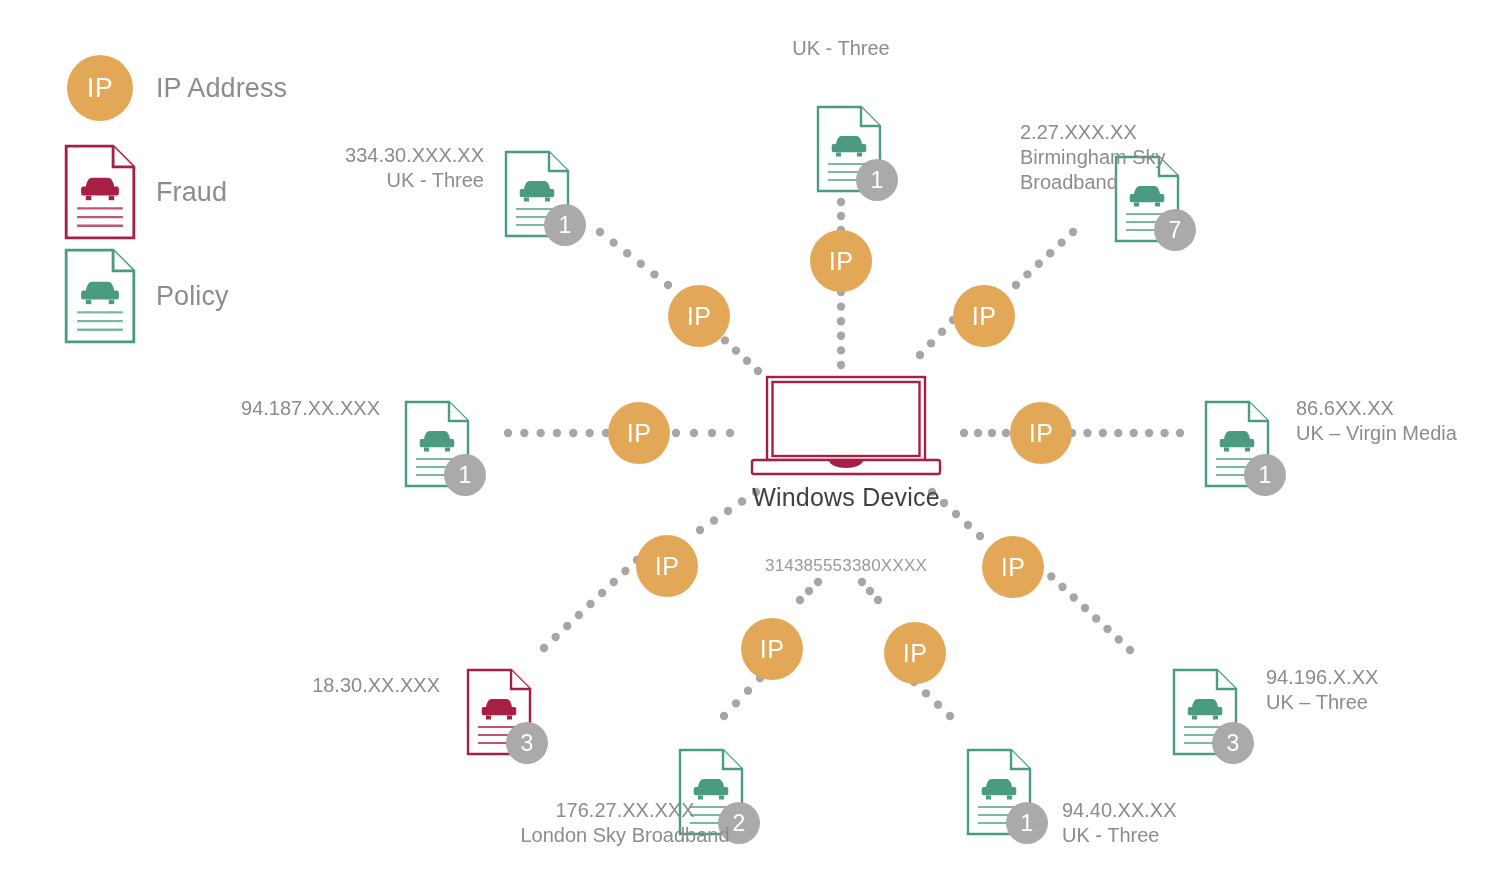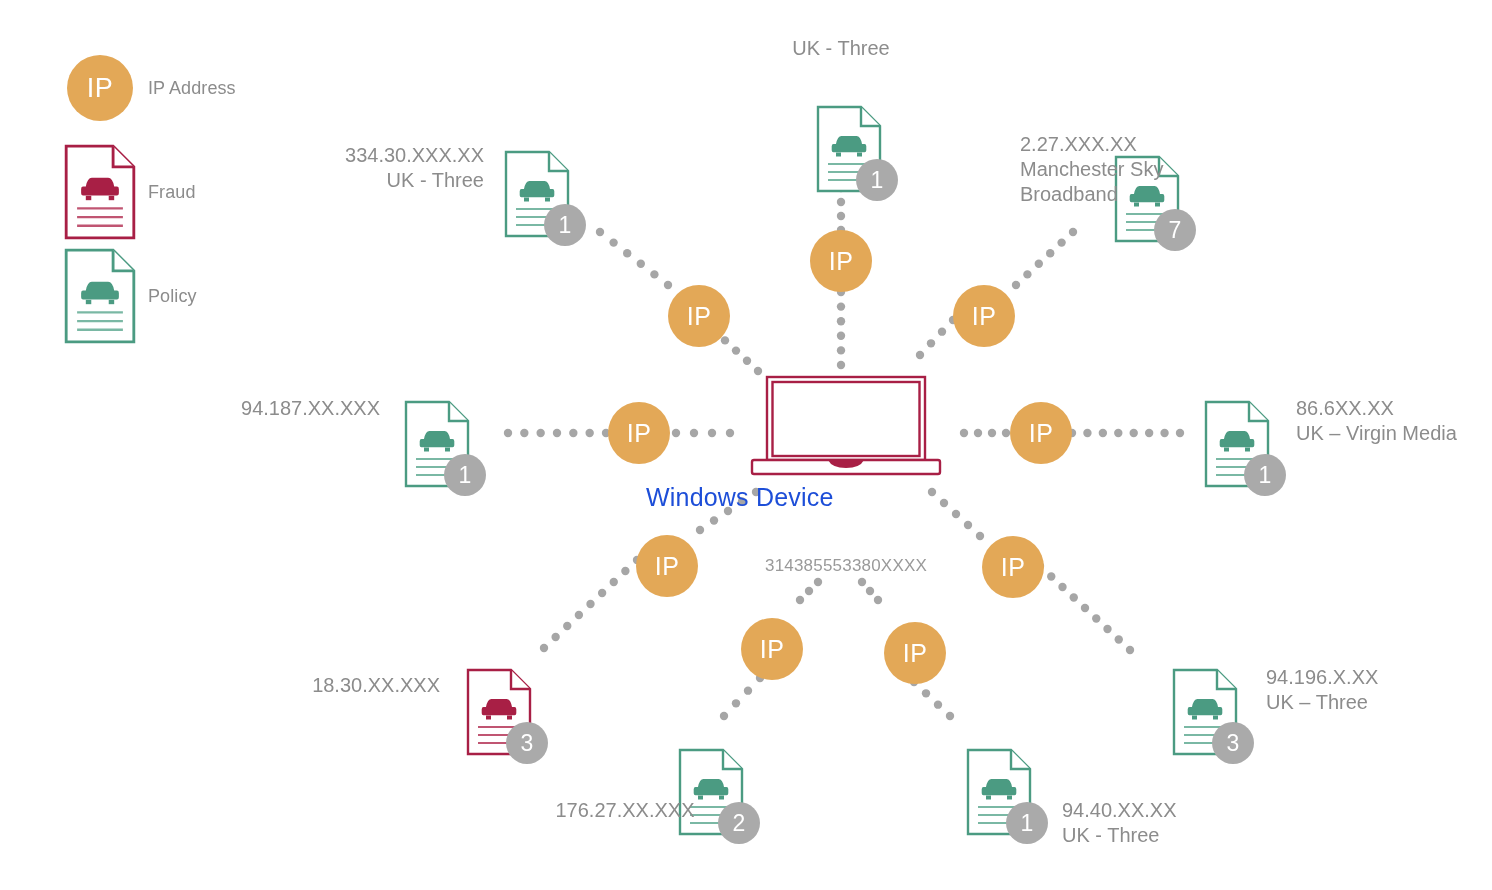--- a/index.html
+++ b/index.html
@@ -41,25 +41,25 @@
     height: 104px;
   }
   .legend-key {
     width: 80px;
     display: flex;
     align-items: center;
     justify-content: center;
     flex: none;
   }
   .legend-label {
-    font-size: 18px;
+    font-size: 27px;
     color: #8c8c8c;
     letter-spacing: 0.1px;
     white-space: nowrap;
-    margin-left: 8px;
+    margin-left: 16px;
   }
 
   
   .ip-bubble {
     background: #e3a857;
     border-radius: 50%;
     display: flex;
     align-items: center;
     justify-content: center;
     color: #ffffff;
@@ -119,22 +119,23 @@
     left: 746px;
     top: 374px;
     width: 200px;
     height: 105px;
   }
   #device-title {
     position: absolute;
     left: 646px;
     top: 483px;
     width: 400px;
+    text-align: center;
     font-size: 25px;
-    color: #1d4ed8;
+    color: #404040;
     letter-spacing: 0.2px;
   }
   #device-id {
     position: absolute;
     left: 646px;
     top: 512px;
     width: 400px;
     text-align: center;
     font-size: 17px;
     color: #9a9a9a;
@@ -332,23 +333,23 @@
       <div class="node-doc-wrap" style="left: 1114px; top: 155px;"><svg viewBox="0 0 66 88" width="66" height="88">
           <path d="M2 2 H45 L64 21 V86 H2 Z" fill="#ffffff" stroke="#4b9b82" stroke-width="2.4"></path>
           <path d="M45 2 L45 21 L64 21" fill="#ffffff" stroke="#4b9b82" stroke-width="2.4"></path>
           <path d="M20 39 q1.5 -8 5.5 -8 h15 q4 0 5.5 8 h2.5 q1.8 0 1.8 2.2 v4 q0 2 -1.8 2 h-31 q-1.8 0 -1.8 -2 v-4 q0 -2.2 1.8 -2.2 z" fill="#4b9b82"></path>
           <rect x="20" y="47.5" width="5" height="4" fill="#4b9b82"></rect>
           <rect x="41" y="47.5" width="5" height="4" fill="#4b9b82"></rect>
           <line x1="12" y1="59" x2="54" y2="59" stroke="#7ab8a4" stroke-width="2"></line>
           <line x1="12" y1="67" x2="54" y2="67" stroke="#7ab8a4" stroke-width="2"></line>
           <line x1="12" y1="75" x2="54" y2="75" stroke="#7ab8a4" stroke-width="2"></line>
         </svg><div class="badge" style="left: 40px; top: 54px;">7</div></div>
-      <div class="node-label right" style="left: 1020px; top: 132px; width: 330px;">
+      <div class="node-label right" style="left: 1020px; top: 120px; width: 330px;">
         <div>2.27.XXX.XX</div>
-        <div>Manchester Sky</div>
+        <div>Birmingham Sky</div>
         <div>Broadband</div>
       </div>
       <div class="ip-bubble ip-node" style="left: 953px; top: 285px;">IP</div>
       <div class="node-doc-wrap" style="left: 404px; top: 400px;"><svg viewBox="0 0 66 88" width="66" height="88">
           <path d="M2 2 H45 L64 21 V86 H2 Z" fill="#ffffff" stroke="#4b9b82" stroke-width="2.4"></path>
           <path d="M45 2 L45 21 L64 21" fill="#ffffff" stroke="#4b9b82" stroke-width="2.4"></path>
           <path d="M20 39 q1.5 -8 5.5 -8 h15 q4 0 5.5 8 h2.5 q1.8 0 1.8 2.2 v4 q0 2 -1.8 2 h-31 q-1.8 0 -1.8 -2 v-4 q0 -2.2 1.8 -2.2 z" fill="#4b9b82"></path>
           <rect x="20" y="47.5" width="5" height="4" fill="#4b9b82"></rect>
           <rect x="41" y="47.5" width="5" height="4" fill="#4b9b82"></rect>
           <line x1="12" y1="59" x2="54" y2="59" stroke="#7ab8a4" stroke-width="2"></line>
@@ -393,20 +394,21 @@
           <path d="M45 2 L45 21 L64 21" fill="#ffffff" stroke="#4b9b82" stroke-width="2.4"></path>
           <path d="M20 39 q1.5 -8 5.5 -8 h15 q4 0 5.5 8 h2.5 q1.8 0 1.8 2.2 v4 q0 2 -1.8 2 h-31 q-1.8 0 -1.8 -2 v-4 q0 -2.2 1.8 -2.2 z" fill="#4b9b82"></path>
           <rect x="20" y="47.5" width="5" height="4" fill="#4b9b82"></rect>
           <rect x="41" y="47.5" width="5" height="4" fill="#4b9b82"></rect>
           <line x1="12" y1="59" x2="54" y2="59" stroke="#7ab8a4" stroke-width="2"></line>
           <line x1="12" y1="67" x2="54" y2="67" stroke="#7ab8a4" stroke-width="2"></line>
           <line x1="12" y1="75" x2="54" y2="75" stroke="#7ab8a4" stroke-width="2"></line>
         </svg><div class="badge" style="left: 40px; top: 54px;">2</div></div>
       <div class="node-label center" style="left: 425px; top: 798px; width: 400px;">
         <div>176.27.XX.XXX</div>
+        <div>London Sky Broadband</div>
       </div>
       <div class="ip-bubble ip-node" style="left: 741px; top: 618px;">IP</div>
       <div class="node-doc-wrap" style="left: 966px; top: 748px;"><svg viewBox="0 0 66 88" width="66" height="88">
           <path d="M2 2 H45 L64 21 V86 H2 Z" fill="#ffffff" stroke="#4b9b82" stroke-width="2.4"></path>
           <path d="M45 2 L45 21 L64 21" fill="#ffffff" stroke="#4b9b82" stroke-width="2.4"></path>
           <path d="M20 39 q1.5 -8 5.5 -8 h15 q4 0 5.5 8 h2.5 q1.8 0 1.8 2.2 v4 q0 2 -1.8 2 h-31 q-1.8 0 -1.8 -2 v-4 q0 -2.2 1.8 -2.2 z" fill="#4b9b82"></path>
           <rect x="20" y="47.5" width="5" height="4" fill="#4b9b82"></rect>
           <rect x="41" y="47.5" width="5" height="4" fill="#4b9b82"></rect>
           <line x1="12" y1="59" x2="54" y2="59" stroke="#7ab8a4" stroke-width="2"></line>
           <line x1="12" y1="67" x2="54" y2="67" stroke="#7ab8a4" stroke-width="2"></line>

